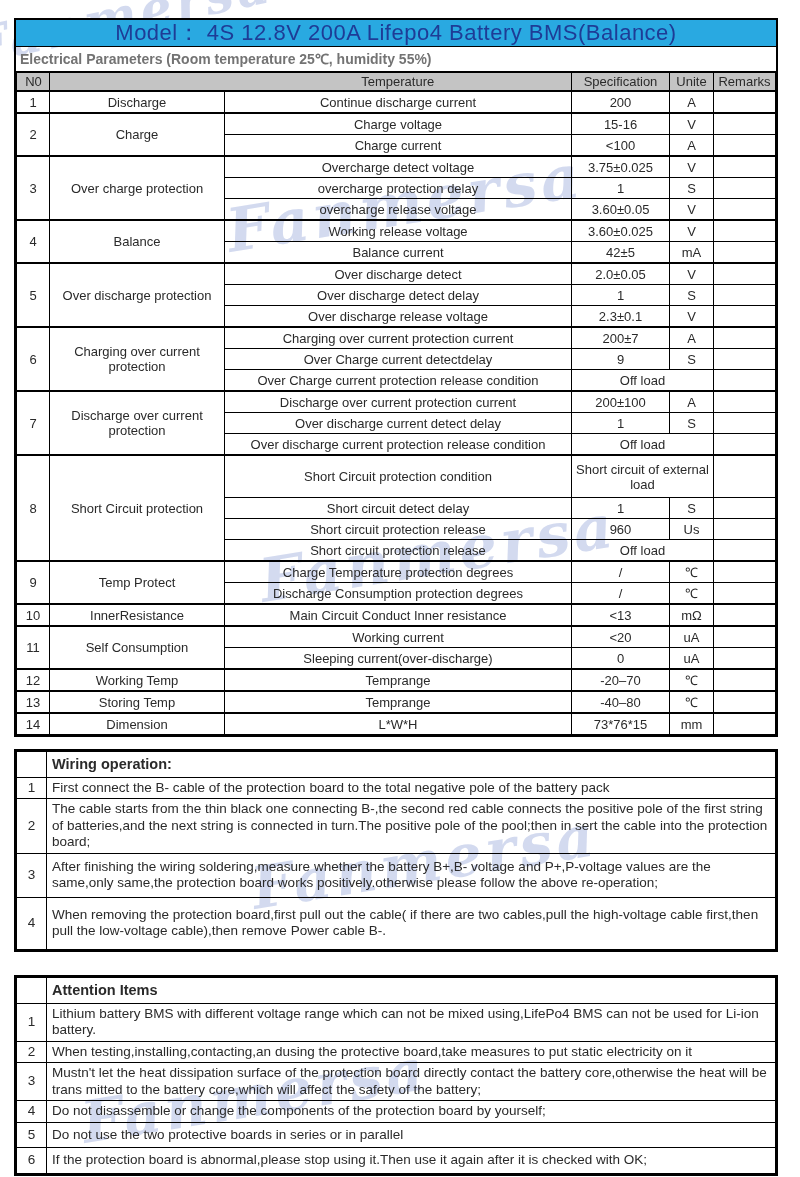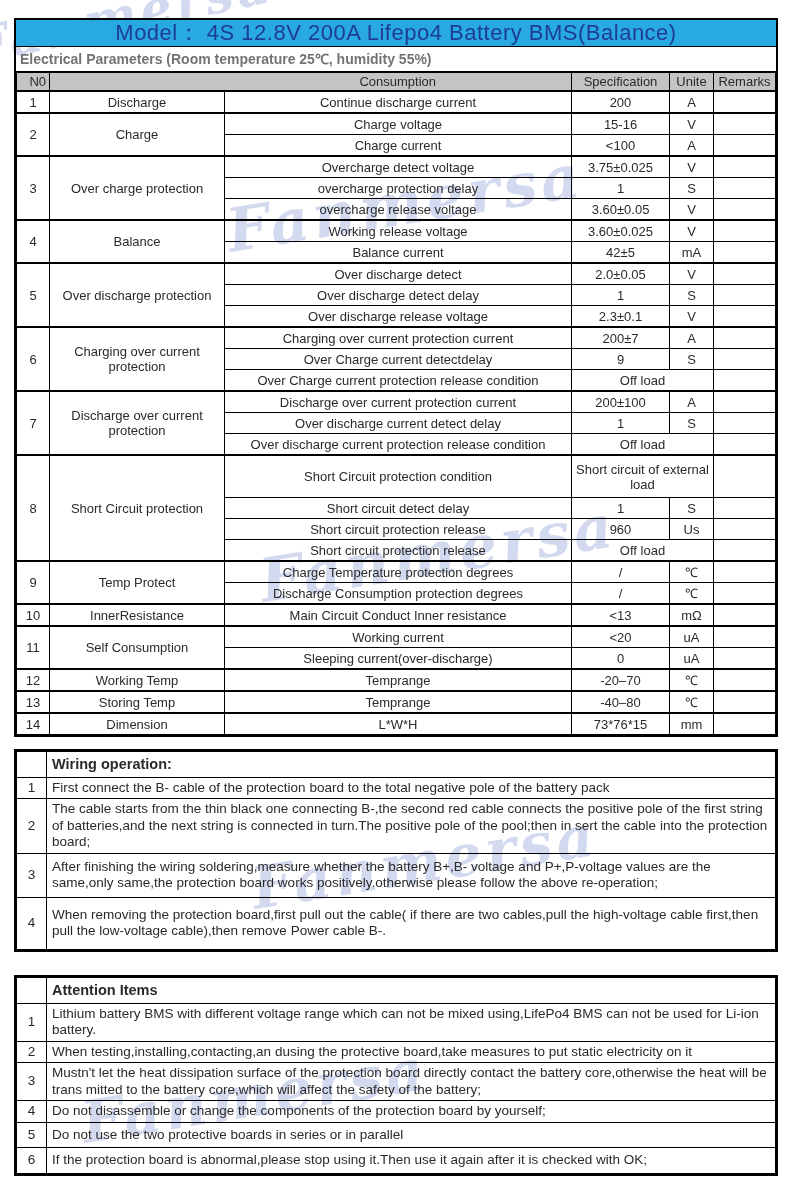--- a/index.html
+++ b/index.html
@@ -40,21 +40,21 @@
   }
   .params-header{
     font-weight:bold;font-size:14px;color:#737373;
     padding:2px 4px 3px 4px;
     border-bottom:1px solid #000;
   }
   table{border-collapse:collapse;width:100%;table-layout:fixed;}
   td,th{border:1px solid #000;font-weight:normal;font-size:13px;color:#2a2a2a;
         padding:0 3px;height:20px;text-align:center;overflow:hidden;}
   tr.hdr td{background:#c4c4c4;height:17px;}
-  td.hdr-no{text-align:right;padding-left:4px;}
+  td.hdr-no{text-align:center;padding-left:4px;}
   td.hdr-spacer{border-right:none;}
   td.hdr-desc{border-left:none;}
   tr.tall td{height:41px;}
   tr.group-first td{border-top-width:2px;}
   .c-spec,.c-unit{font-size:13px;}
   
   .sub-wrap{left:14px;width:760px;border:2px solid #000;}
   .wiring-wrap{top:749px;}
   .attention-wrap{top:975px;}
   .sub-wrap td{text-align:left;font-size:13.5px;line-height:16.5px;padding:2px 5px;height:auto;}
@@ -85,21 +85,21 @@
           <col style="width:175px">
           <col style="width:347px">
         <col style="width:98px">
           <col style="width:44px">
           <col>
       </colgroup>
       <tbody id="main-tbody">
         <tr class="hdr">
           <td class="hdr-no">N0</td>
           <td class="hdr-spacer"></td>
-          <td class="hdr-desc">Consumption</td>
+          <td class="hdr-desc">Temperature</td>
           <td>Specification</td>
           <td>Unite</td>
           <td>Remarks</td>
         </tr>
       <tr class="group-first">
             <td rowspan="1" class="c-no">1</td>
             <td rowspan="1" class="c-label">Discharge</td>
             <td class="c-desc">Continue discharge current</td>
             <td class="c-spec">200</td>
             <td class="c-unit">A</td>

